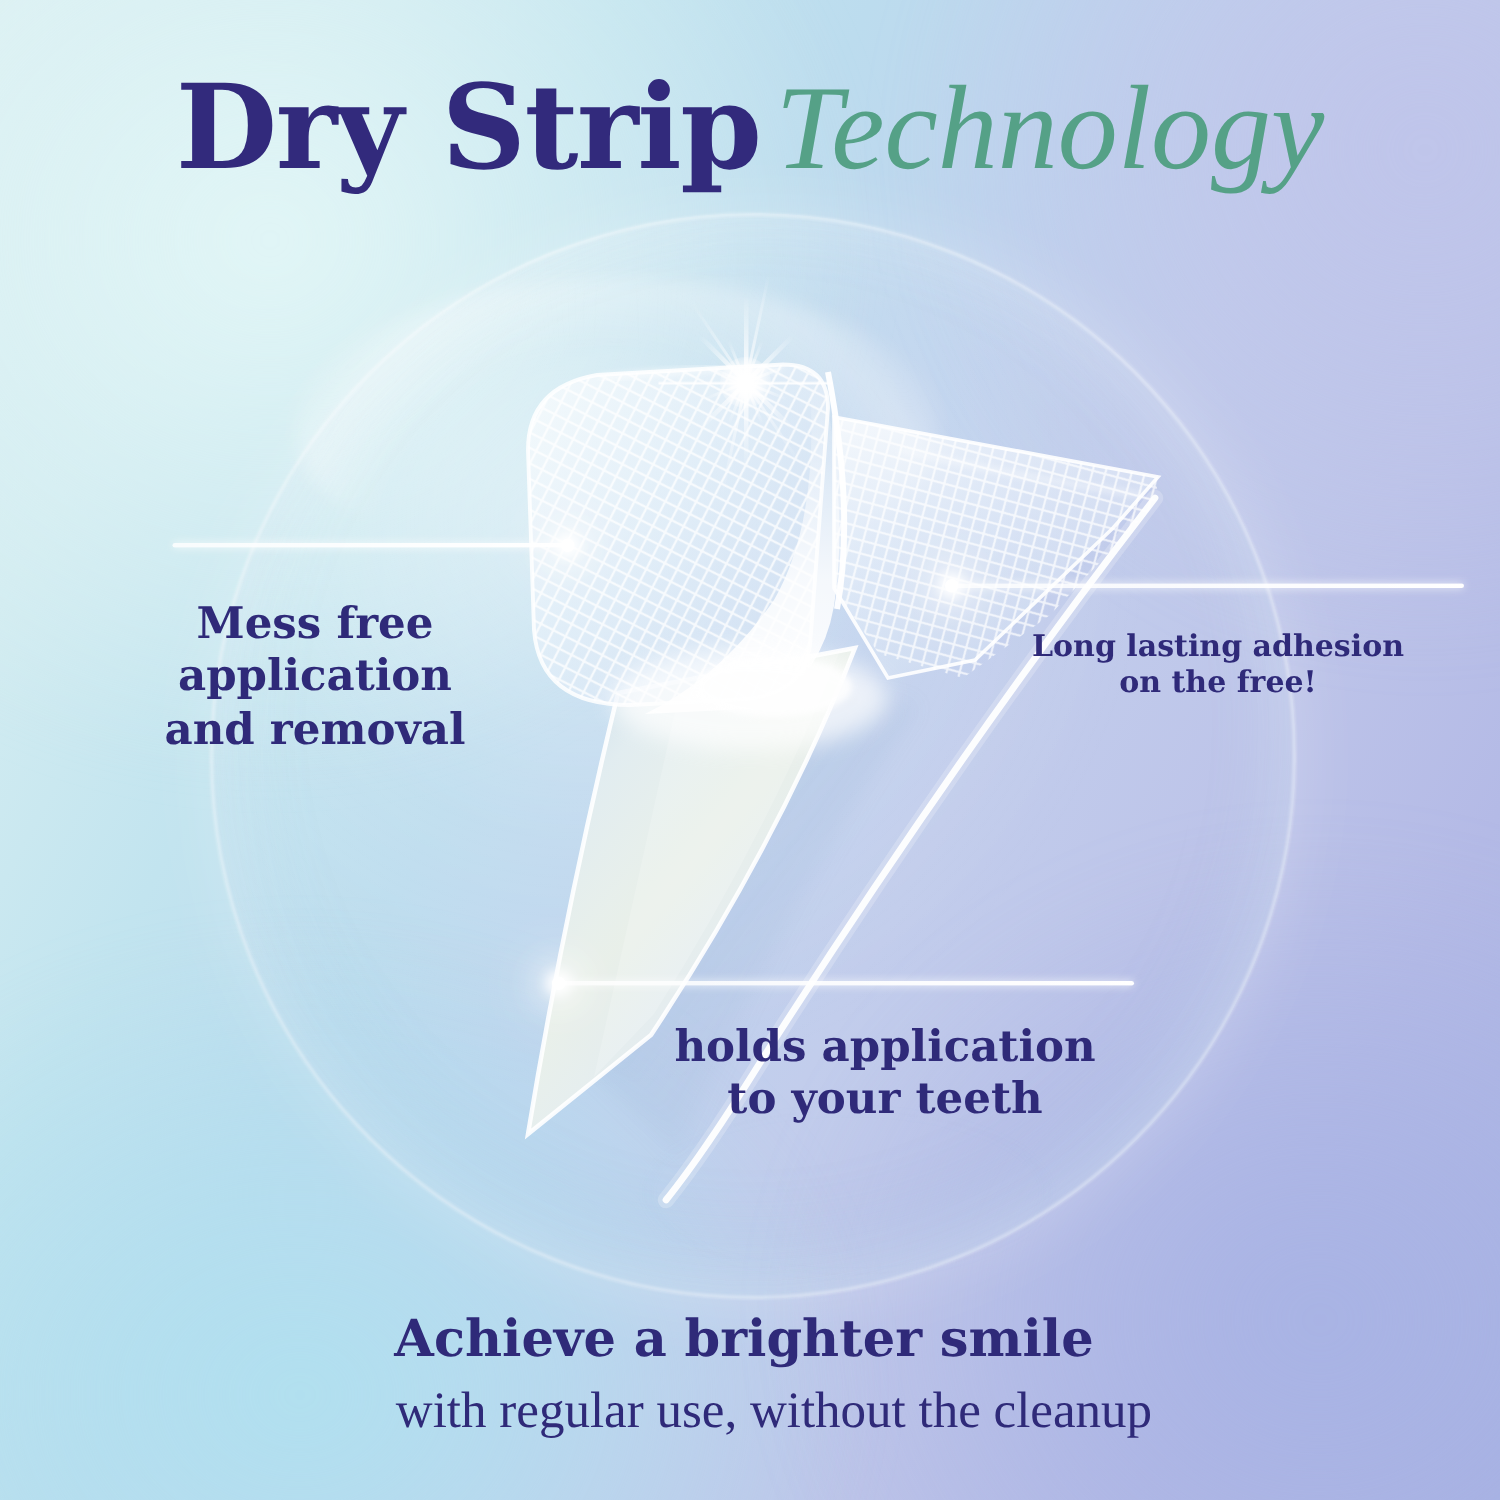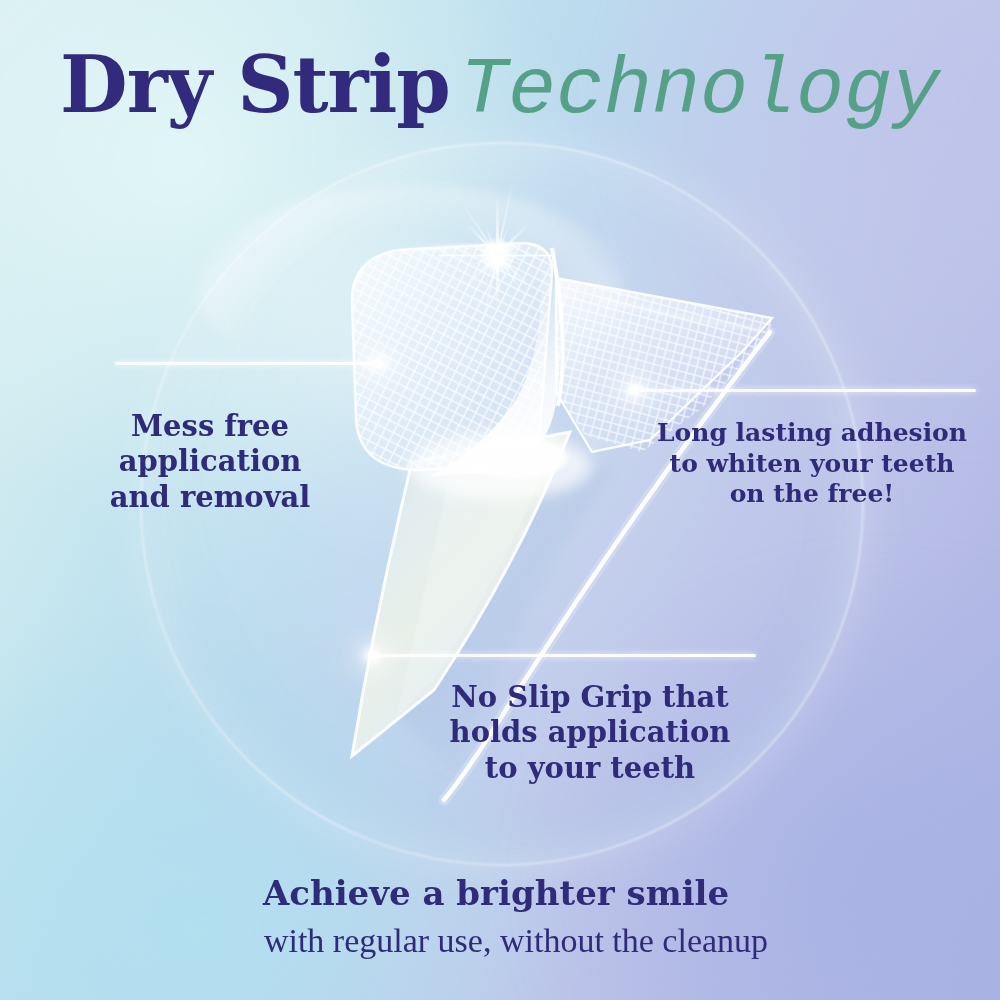--- a/index.html
+++ b/index.html
@@ -166,38 +166,38 @@
   }
   .title-a {
     font-family: "DejaVu Serif", "Liberation Serif", serif;
     font-weight: 700;
     font-size: 78px;
     letter-spacing: -1px;
     color: #322a7c;
     text-align: center;
   }
   .title-b {
-    font-family: Liberation Mono, monospace;
+    font-family: Liberation Serif, serif;
     font-style: italic;
     font-weight: 400;
     font-size: 80px;
     color: #55a187;
     margin-left: 10px;
   }
 
   .callout-text {
     position: absolute;
     color: #2f2a79;
     font-family: "DejaVu Serif", "Liberation Serif", serif;
     font-weight: 700;
     line-height: 1.22;
     text-align: center;
   }
-  .callout-left  { left: 60px;  top: 409px; width: 300px; font-size: 29px; }
-  .callout-right { left: 632px; top: 418px; width: 360px; font-size: 25px; }
+  .callout-left  { left: 60px;  top: 398px; width: 300px; font-size: 29px; }
+  .callout-right { left: 632px; top: 418px; width: 360px; font-size: 20px; }
   .callout-bottom{ left: 420px; top: 680px; width: 340px; font-size: 29px; }
 
   .footer {
     position: absolute;
     left: 0; top: 872px;
     width: 992px;
     text-align: center;
     color: #2f2a79;
   }
   .footer-1 {
@@ -346,26 +346,24 @@
   <div class="callout-dot" style="left:368px; top:651px;"></div>
 
   <div class="callout-text callout-left">
     <div>Mess free</div>
     <div>application</div>
     <div>and removal</div>
   </div>
 
   <div class="callout-text callout-right">
     <div>Long lasting adhesion</div>
-    <div>to whiten your teeth</div>
     <div>on the free!</div>
   </div>
 
   <div class="callout-text callout-bottom">
-    <div>No Slip Grip that</div>
     <div>holds application</div>
     <div>to your teeth</div>
   </div>
 
   <div class="footer">
     <div class="footer-1">Achieve a brighter smile</div>
     <div class="footer-2">with regular use, without the cleanup</div>
   </div>
 
 </div>

